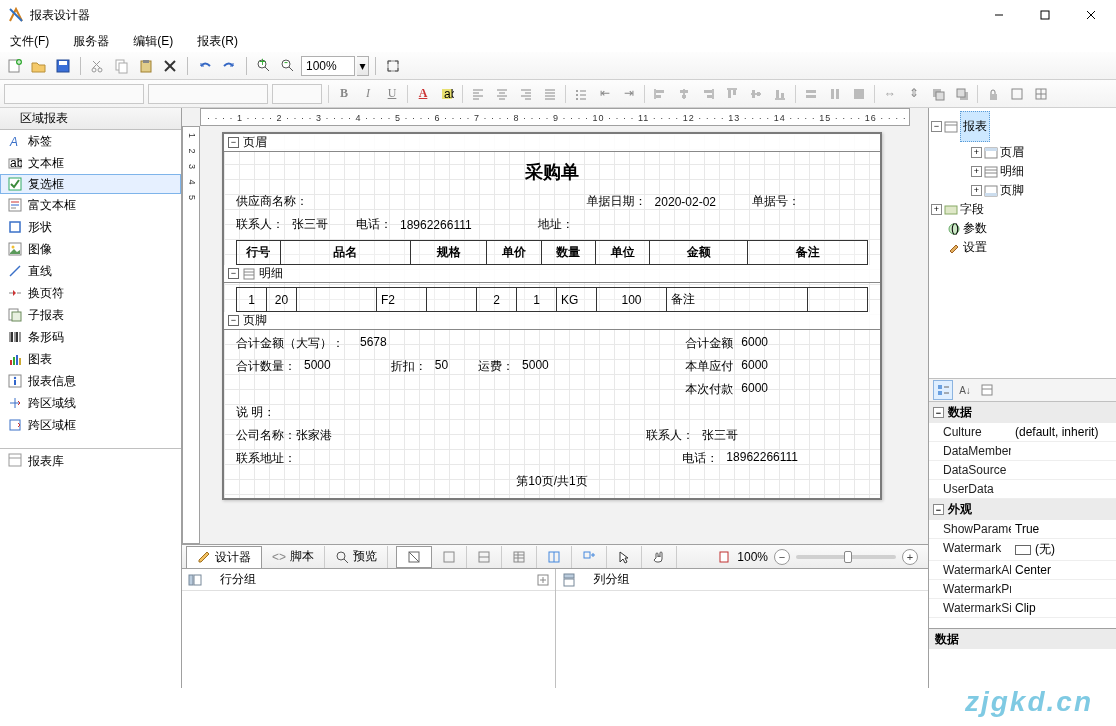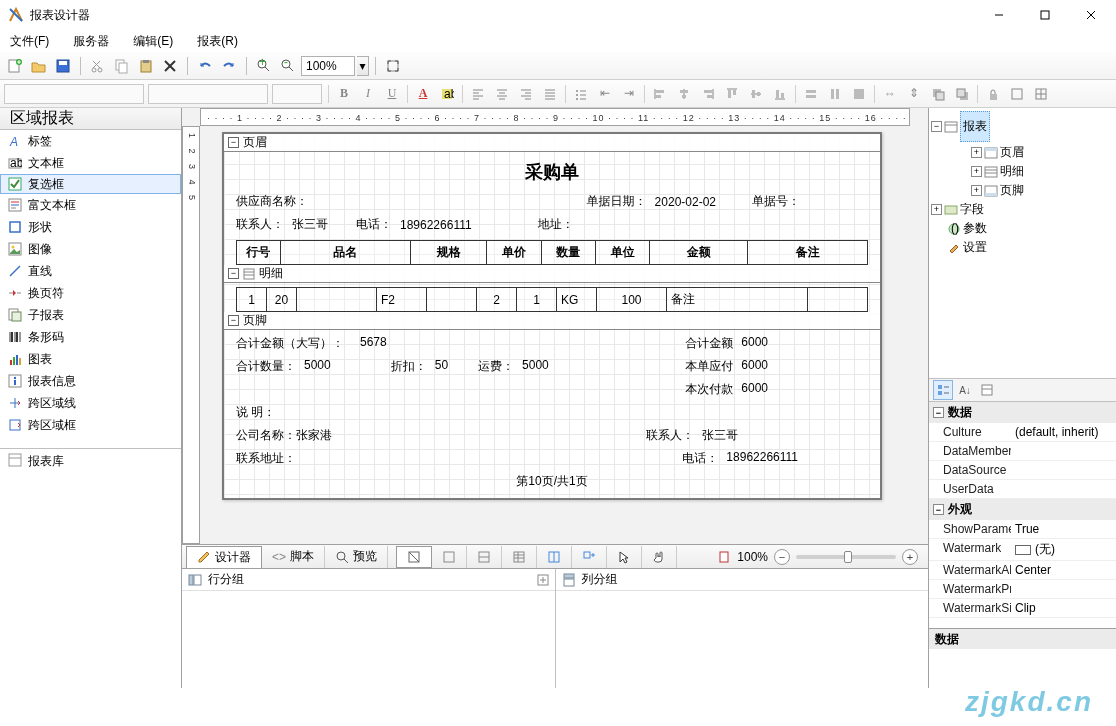--- a/index.html
+++ b/index.html
@@ -20,21 +20,21 @@
 .toolbar .dropdown-arrow { width: 12px; height: 20px; display: flex; align-items: center; justify-content: center; border: 1px solid #b0b0b0; border-left: none; background: linear-gradient(#fafafa,#e8e8e8); cursor: pointer; }
 
 .format-bar { height: 28px; display: flex; align-items: center; padding: 2px 4px; gap: 2px; background: linear-gradient(#fdfdfd, #f3f3f3); border-bottom: 1px solid #d0d0d0; }
 .format-bar .combo { width: 140px; height: 20px; border: 1px solid #c9c9c9; background: #fafafa; margin-right: 2px; }
 .format-bar .fb-btn { width: 22px; height: 22px; display: flex; align-items: center; justify-content: center; color: #888; cursor: pointer; font-family: "Times New Roman", serif; }
 .format-bar .fb-sep { width: 1px; height: 18px; background: #d0d0d0; margin: 0 2px; }
 
 .main { display: flex; height: 580px; }
 
 .left-panel { width: 182px; border-right: 1px solid #a0a0a0; display: flex; flex-direction: column; background: #fff; }
-.panel-header { height: 22px; background: linear-gradient(#f7f7f7, #ebebeb); border-bottom: 1px solid #c0c0c0; display: flex; align-items: center; padding: 0 10px; font-size: 16px; }
+.panel-header { height: 22px; background: linear-gradient(#f7f7f7, #ebebeb); border-bottom: 1px solid #c0c0c0; display: flex; align-items: center; padding: 0 20px; font-size: 12px; }
 .palette { flex: 1; overflow: auto; }
 .palette-item { height: 22px; display: flex; align-items: center; padding: 0 8px; gap: 6px; cursor: pointer; }
 .palette-item.selected { background: #e6f0ff; border: 1px solid #7eb4ea; padding: 0 7px; height: 20px; }
 .pal-icon { width: 14px; height: 14px; flex-shrink: 0; }
 .left-bottom { border-top: 1px solid #c0c0c0; height: 240px; padding: 4px 8px; display: flex; gap: 6px; align-items: flex-start; }
 
 .design-area { flex: 1; display: flex; flex-direction: column; background: #f2f2f2; min-width: 0; }
 .canvas-wrap { flex: 1; position: relative; overflow: hidden; }
 .ruler-h { position: absolute; left: 18px; right: 18px; top: 0; height: 18px; background: #fff; border: 1px solid #a0a0a0; font-size: 9px; color: #333; overflow: hidden; white-space: nowrap; padding-left: 6px; line-height: 18px; letter-spacing: 1px; }
 .ruler-v { position: absolute; left: 0; top: 18px; bottom: 0; width: 18px; background: #fff; border: 1px solid #a0a0a0; font-size: 9px; color: #333; writing-mode: vertical-lr; text-orientation: mixed; overflow: hidden; line-height: 18px; padding-top: 6px; letter-spacing: 4px; text-align: left; }
@@ -60,21 +60,21 @@
 .dt-item:first-child { background: #fff; border: 1px solid #9a9a9a; border-bottom: none; justify-content: flex-end; }
 .dt-spacer { flex: 1; }
 .dt-zoom { display: flex; align-items: center; gap: 6px; padding-right: 6px; }
 .slider { width: 100px; height: 4px; background: #d0d0d0; border-radius: 2px; position: relative; }
 .slider .thumb { position: absolute; left: 48px; top: -4px; width: 8px; height: 12px; background: #fff; border: 1px solid #888; border-radius: 2px; }
 .zoom-btn { width: 16px; height: 16px; border: 1px solid #999; border-radius: 8px; background: #fff; display: flex; align-items: center; justify-content: center; cursor: pointer; font-size: 11px; color: #444; }
 
 .groups { display: flex; height: 120px; border-top: 1px solid #a0a0a0; }
 .group-pane { flex: 1; border-right: 1px solid #c0c0c0; background: #fff; }
 .group-pane:last-child { border-right: none; }
-.group-hdr { height: 22px; display: flex; align-items: center; padding: 6px 6px; gap: 6px; border-bottom: 1px solid #e0e0e0; }
+.group-hdr { height: 22px; display: flex; align-items: center; padding: 6px 6px; gap: 18px; border-bottom: 1px solid #e0e0e0; }
 
 .right-stack { width: 188px; border-left: 1px solid #a0a0a0; display: flex; flex-direction: column; background: #fff; }
 .tree { padding: 2px; font-size: 12px; height: 270px; overflow: auto; }
 .tree-item { display: flex; align-items: center; gap: 2px; padding: 1px 0; cursor: pointer; }
 .tree-item .tw { width: 11px; height: 11px; border: 1px solid #888; background: #fff; display: flex; align-items: center; justify-content: center; font-size: 9px; line-height: 9px; cursor: pointer; }
 .tree-item .ic { width: 14px; height: 12px; flex-shrink: 0; }
 .tree-item.sel span.txt { background: #cde8ff; border: 1px dotted #5a9bd5; padding: 6px 2px; }
 .indent1 { padding-left: 16px; }
 .indent2 { padding-left: 40px; }
 

